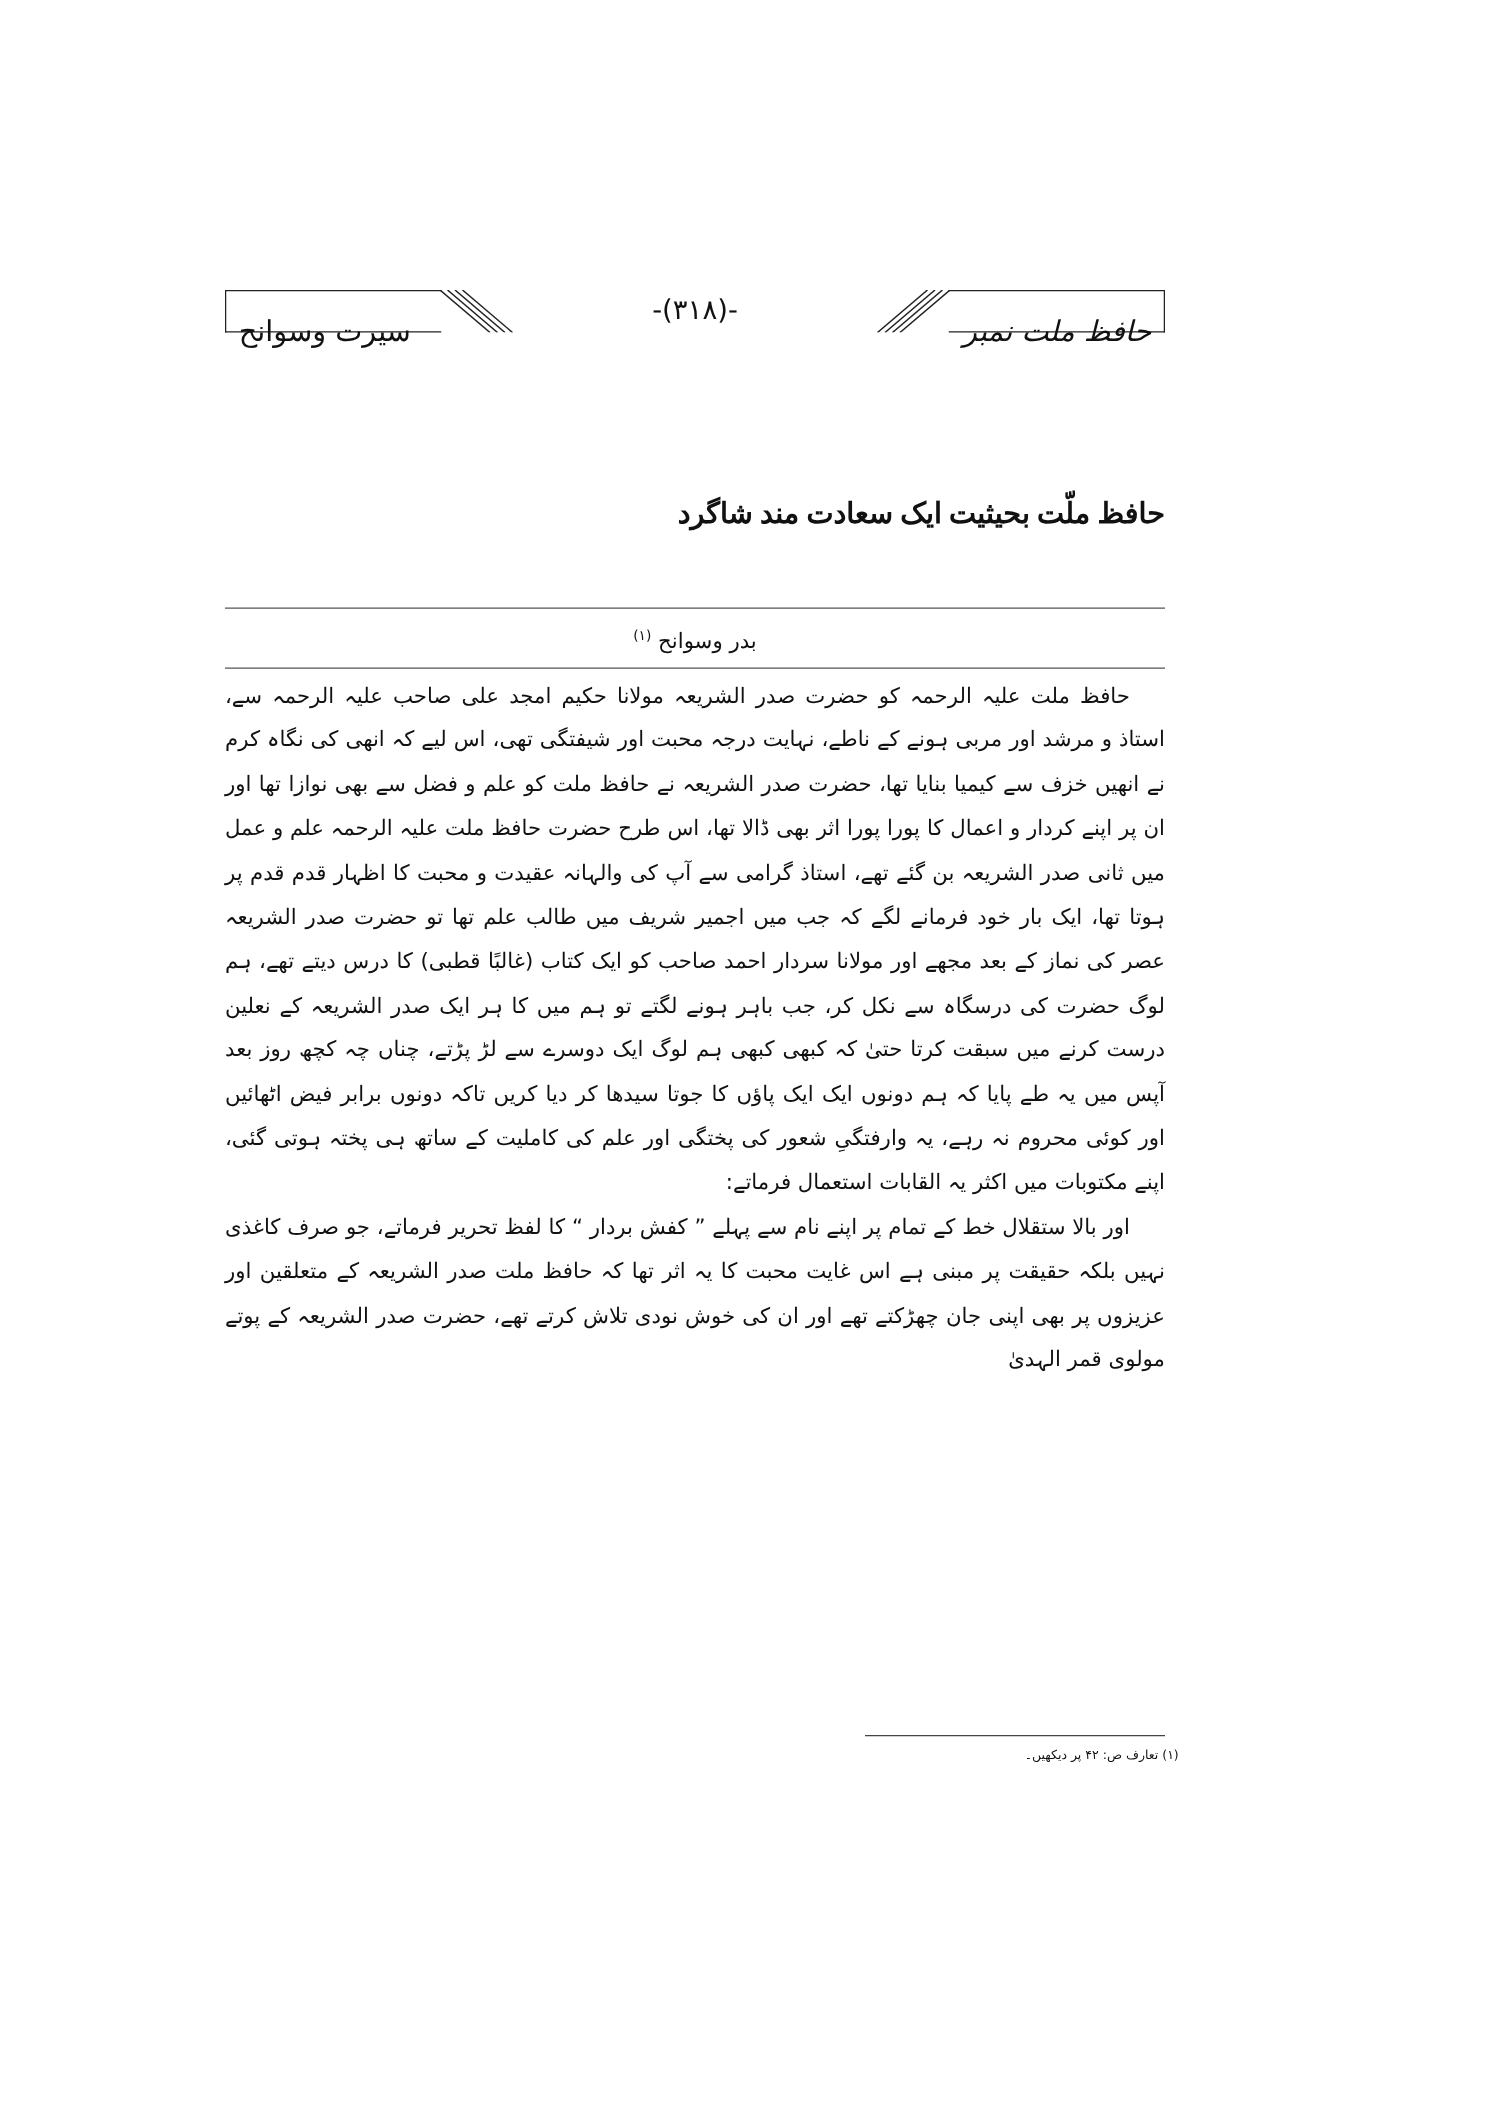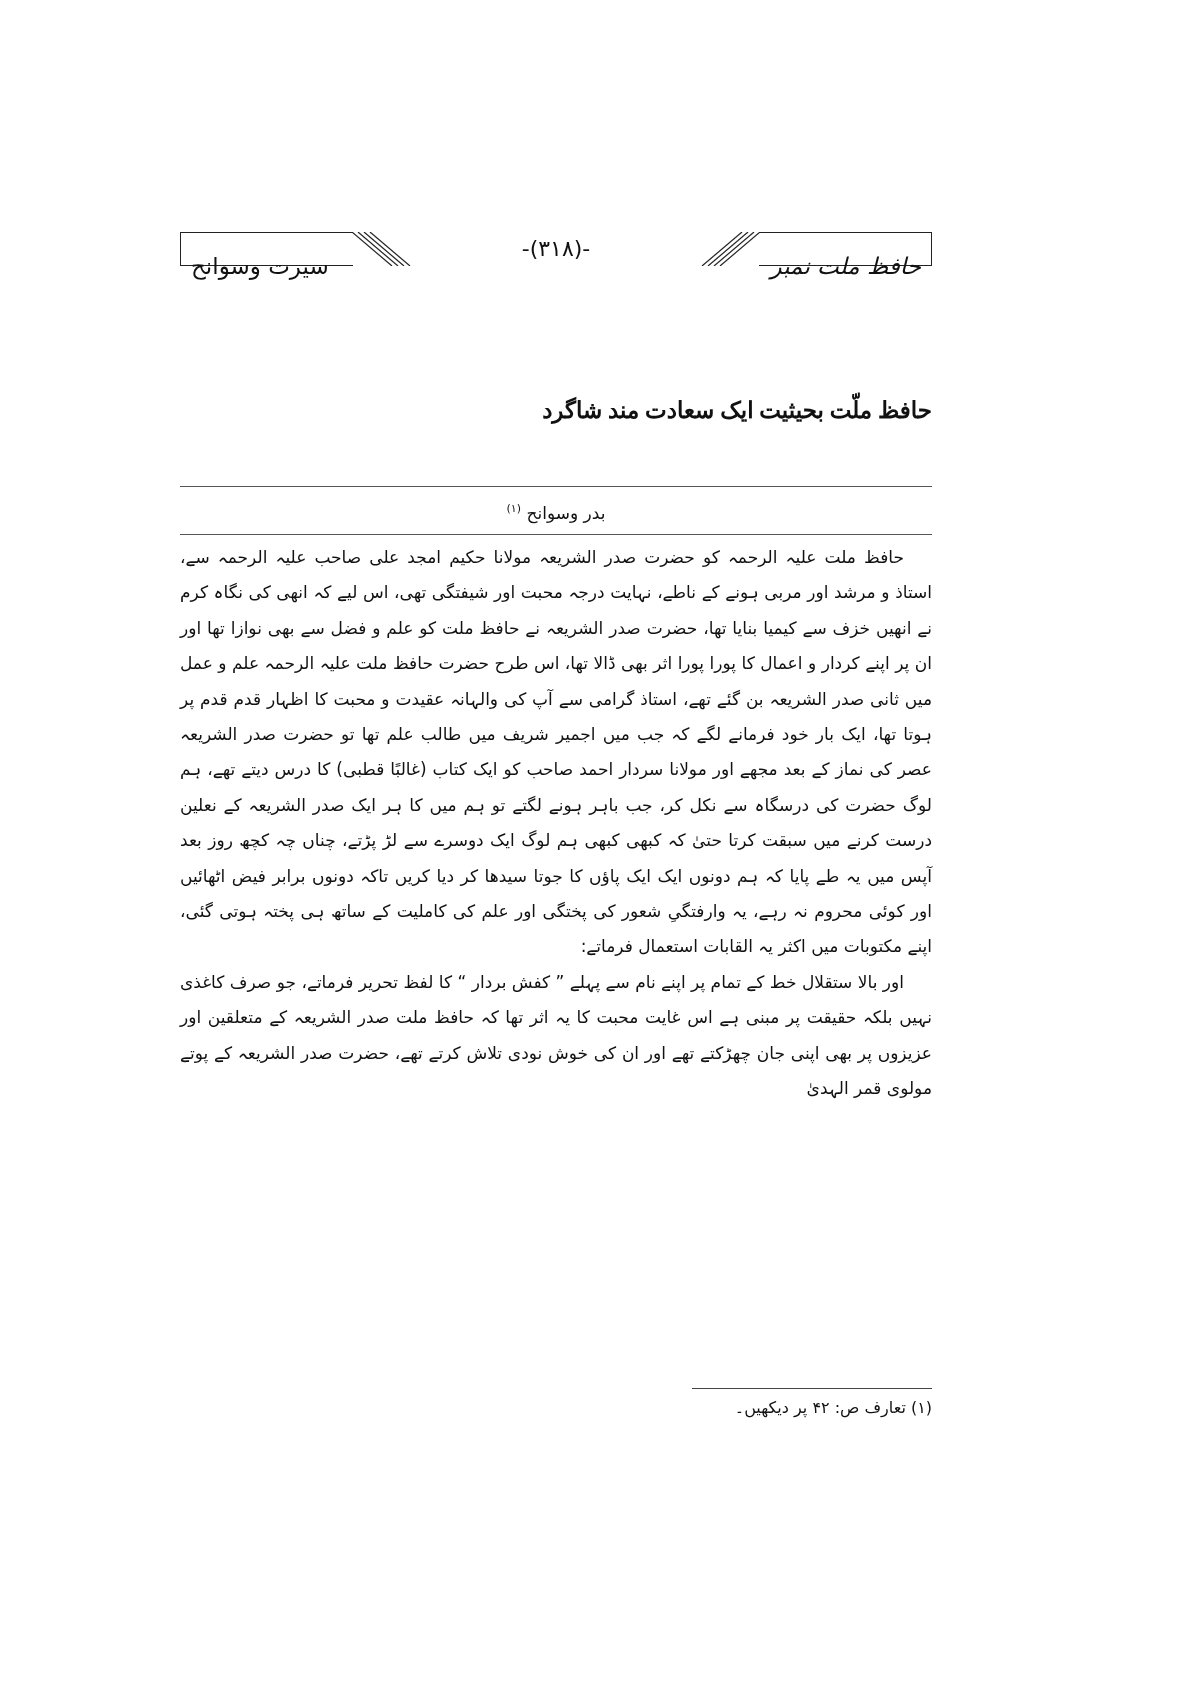--- a/index.html
+++ b/index.html
@@ -33,21 +33,21 @@
             font-size: 17px; direction: rtl; }
   .byline sup { font-size: 11px; }
 
   .body { position: absolute; top: 540px; left: 180px; width: 752px; direction: rtl;
           font-size: 17px; line-height: 35.4px; text-align: justify; font-family: "DejaVu Sans", sans-serif; }
   .body p { margin: 0; }
   .indent { text-indent: 28px; }
   .quote-indent { padding-right: 110px; }
 
   .fn-rule { position: absolute; top: 1388px; right: 258px; width: 240px; border-top: 1.5px solid #444; }
-  .footnote { position: absolute; top: 1398px; right: 258px; direction: rtl; font-size: 16px; }
+  .footnote { position: absolute; top: 1398px; right: 247px; direction: rtl; font-size: 10px; }
 </style>
 </head>
 <body>
 
 <div class="page">
 
   <div class="header">
     <div class="hbox-left">
       <span class="hlabel left">سیرت وسوانح</span>
     </div>

